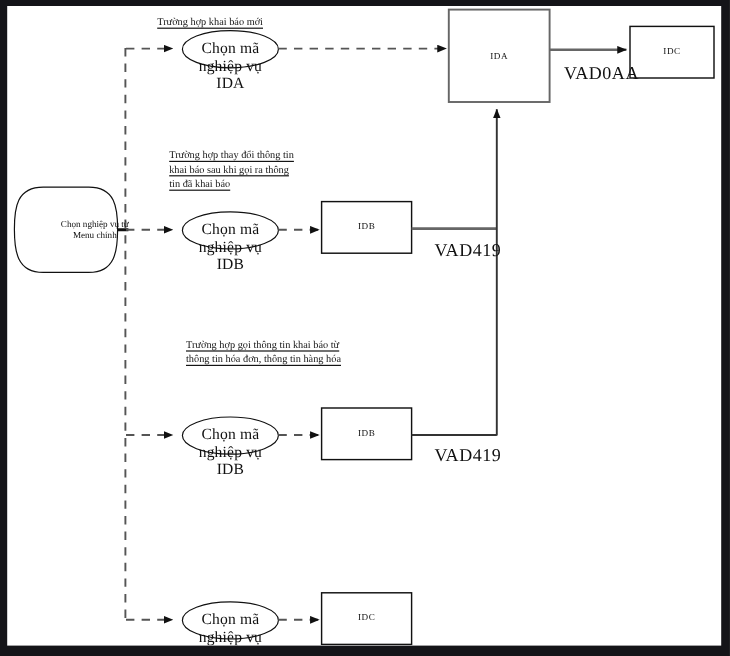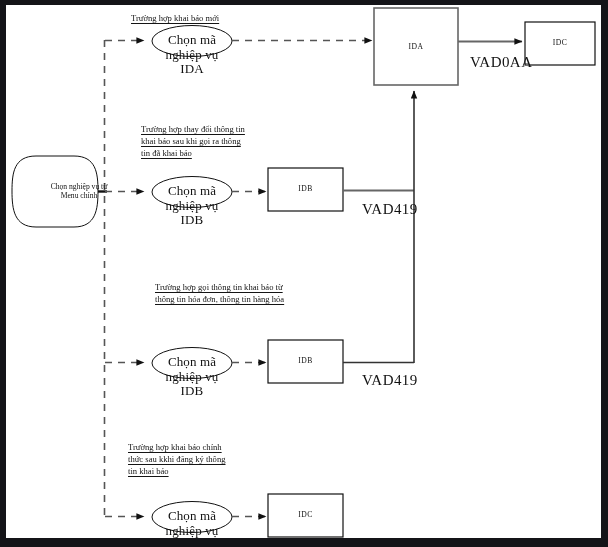--- a/index.html
+++ b/index.html
@@ -143,21 +143,18 @@
     <div class="node-label box-label" style="left:262px; top:180px; width:75px;">IDB</div>
     <div class="edge-label" style="left:356px; top:196px;">VAD419</div>
 
     <div class="case-label" style="left:125px; top:276px; width:240px;margin-left:24px;">Trường hợp gọi thông tin khai báo từ
 thông tin hóa đơn, thông tin hàng hóa</div>
     <div class="node-label ellipse-label" style="left:146px; top:350px; width:80px;">Chọn mã nghiệp vụ
 IDB</div>
     <div class="node-label box-label" style="left:262px; top:352px; width:75px;">IDB</div>
     <div class="edge-label" style="left:356px; top:367px;">VAD419</div>
 
-    <div class="case-label" style="left:122px; top:436px; width:200px;">Trường hợp khai báo chính
-thức sau kkhi đăng ký thông
-tin khai báo</div>
     <div class="node-label ellipse-label" style="left:146px; top:504px; width:80px;">Chọn mã nghiệp vụ
 IDC</div>
     <div class="node-label box-label" style="left:262px; top:506px; width:75px;">IDC</div>
 
   </div>
 </div>
 
 </body></html>

